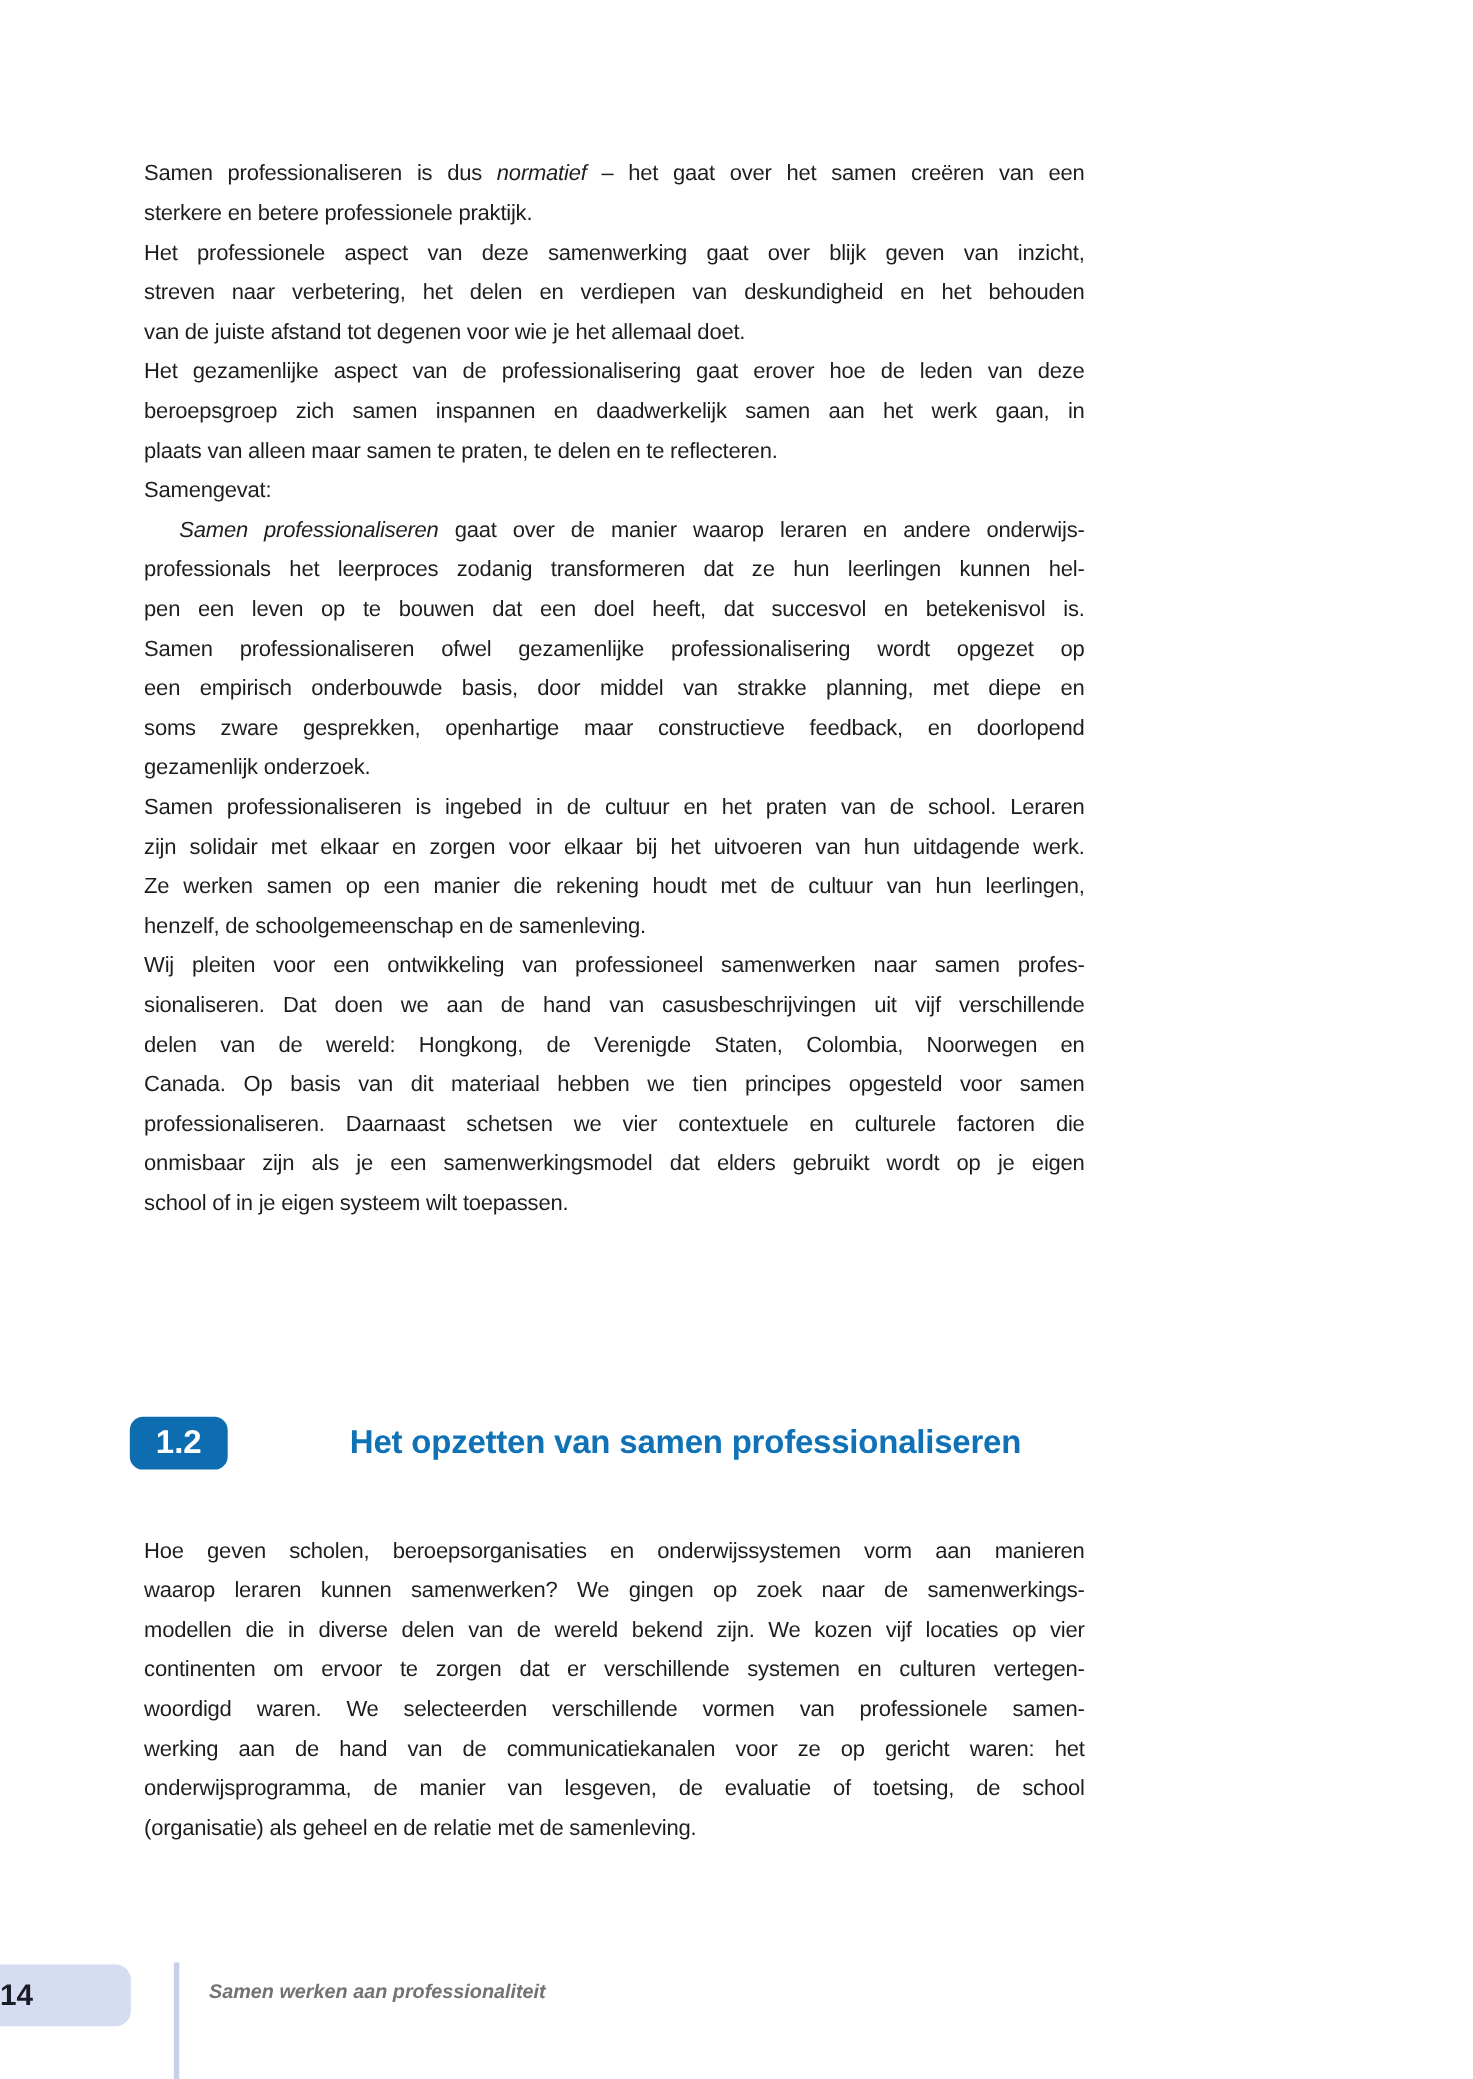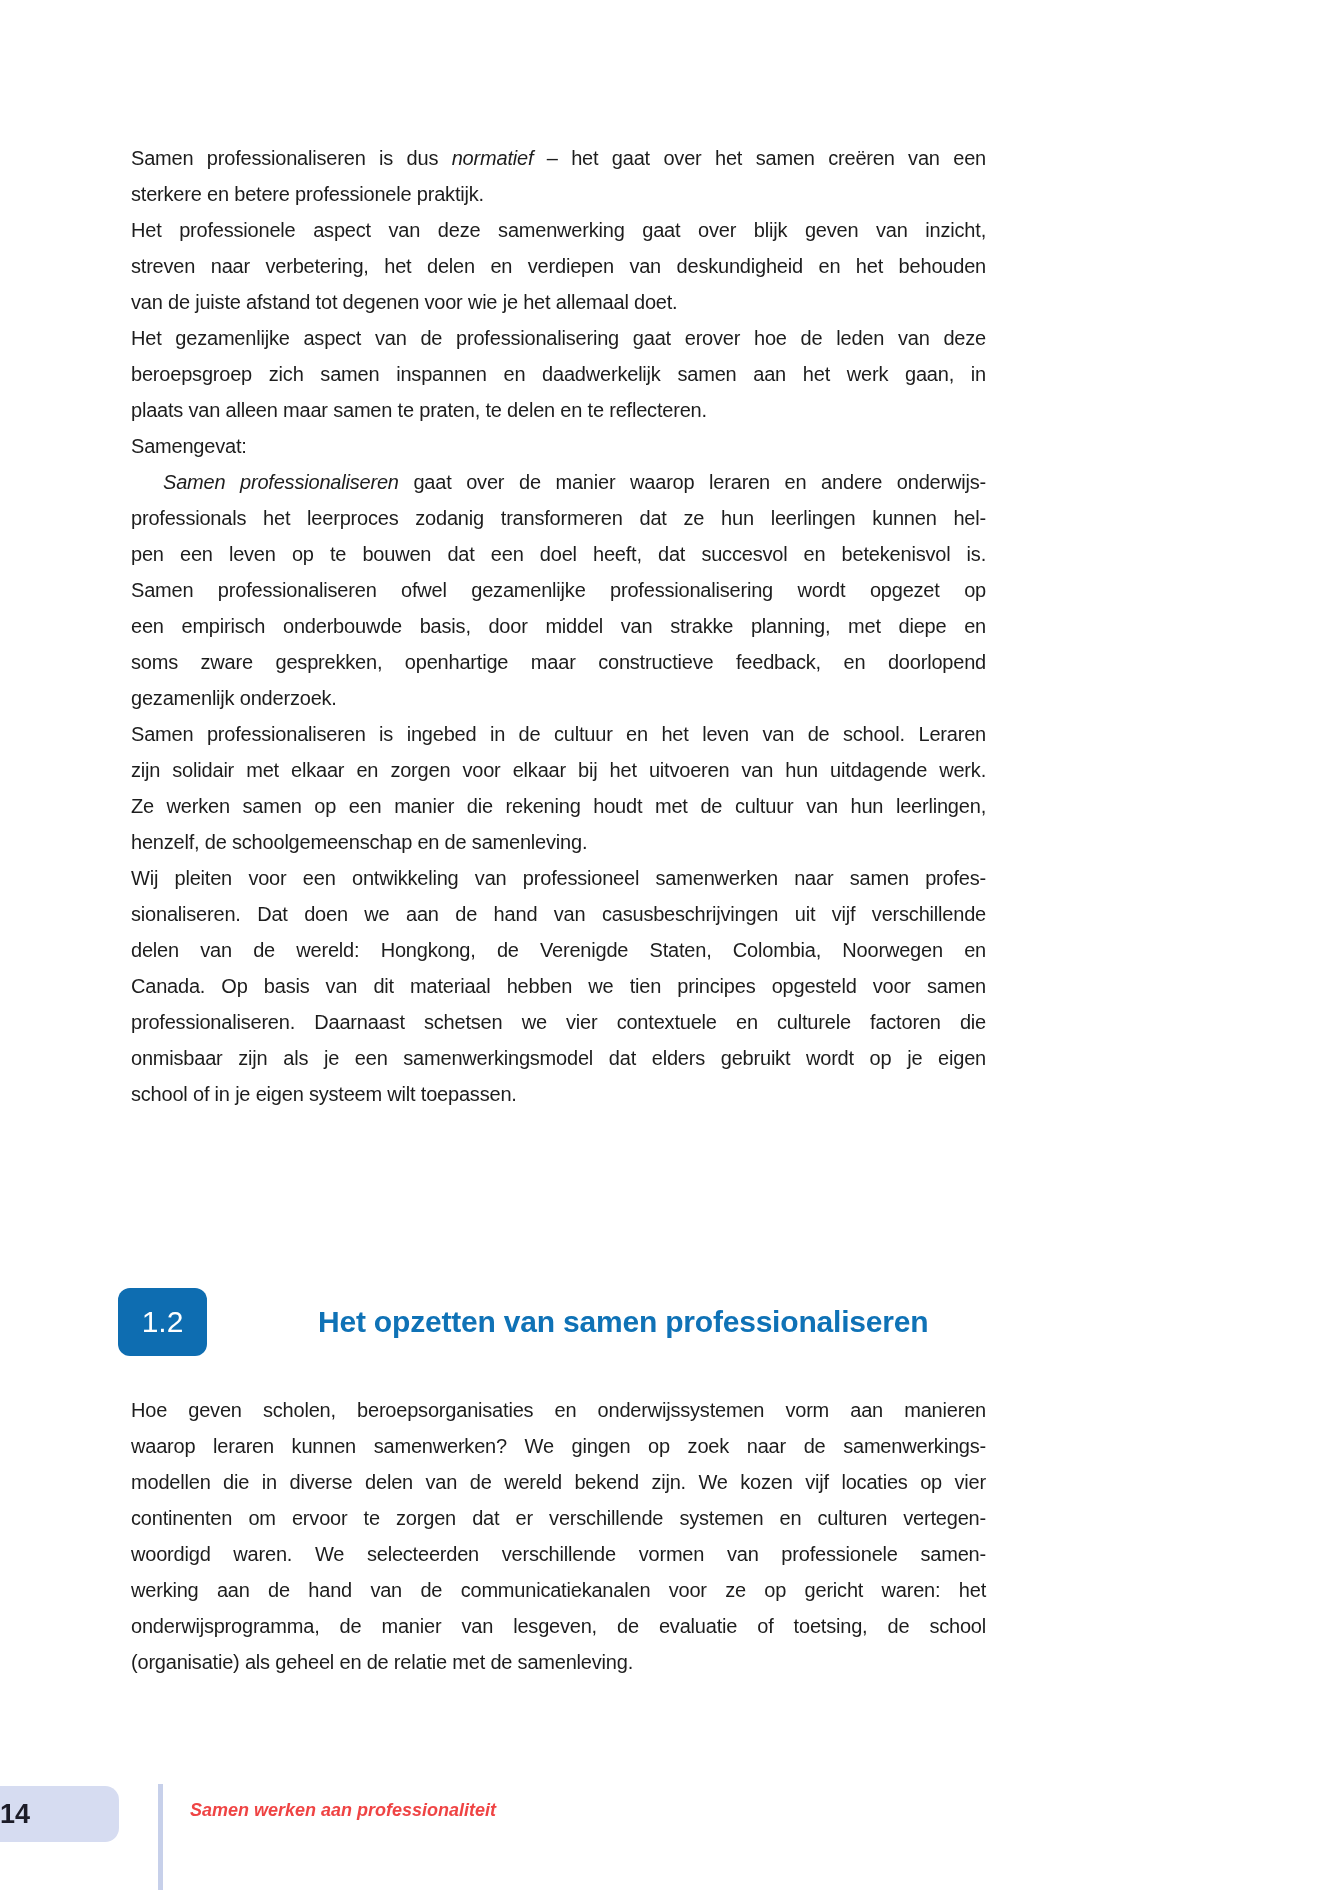--- a/index.html
+++ b/index.html
@@ -36,26 +36,26 @@
   
   #section-row {
     position: absolute;
     left: 118px;
     top: 1288px;
     display: flex;
     align-items: center;
   }
   #section-badge {
     width: 89px;
-    height: 68px;
+    height: 48px;
     background: var(--accent, #0e6db1);
     border-radius: 12px;
     color: #ffffff;
     font-size: 30px;
-    font-weight: normal;
+    font-weight: bold;
     display: flex;
     align-items: center;
     justify-content: center;
   }
   #section-title {
     margin: 0 0 0 111px;
     font-size: 30px;
     font-weight: bold;
     color: var(--accent-text, #0f72b6);
     letter-spacing: -0.2px;
@@ -86,21 +86,21 @@
     height: 106px;
     background: var(--footer-line, #c7d0ea);
   }
   #footer-title {
     position: absolute;
     left: 190px;
     top: 1800px;
     font-size: 18px;
     font-weight: bold;
     font-style: italic;
-    color: #ef4444;
+    color: #737373;
     white-space: nowrap;
   }
 </style>
 </head>
 <body>
 
 <div id="page" style="color: rgb(29, 29, 29);">
 
   <main id="body-top" class="body-col">
       <div class="para">
@@ -123,21 +123,21 @@
       <div class="para">
         <div class="line"><strong><em>Samen professionaliseren</em></strong> gaat over de manier waarop leraren en andere onderwijs-</div>
         <div class="line">professionals het leerproces zodanig transformeren dat ze hun leerlingen kunnen hel-</div>
         <div class="line">pen een leven op te bouwen dat een doel heeft, dat succesvol en betekenisvol is.</div>
         <div class="line">Samen professionaliseren ofwel gezamenlijke professionalisering wordt opgezet op</div>
         <div class="line">een empirisch onderbouwde basis, door middel van strakke planning, met diepe en</div>
         <div class="line">soms zware gesprekken, openhartige maar constructieve feedback, en doorlopend</div>
         <div class="line last">gezamenlijk onderzoek.</div>
       </div>
       <div class="para">
-        <div class="line">Samen professionaliseren is ingebed in de cultuur en het leven van de school. Leraren</div>
+        <div class="line">Samen professionaliseren is ingebed in de cultuur en het praten van de school. Leraren</div>
         <div class="line">zijn solidair met elkaar en zorgen voor elkaar bij het uitvoeren van hun uitdagende werk.</div>
         <div class="line">Ze werken samen op een manier die rekening houdt met de cultuur van hun leerlingen,</div>
         <div class="line last">henzelf, de schoolgemeenschap en de samenleving.</div>
       </div>
       <div class="para gap">
         <div class="line">Wij pleiten voor een ontwikkeling van professioneel samenwerken naar samen profes-</div>
         <div class="line">sionaliseren. Dat doen we aan de hand van casusbeschrijvingen uit vijf verschillende</div>
         <div class="line">delen van de wereld: Hongkong, de Verenigde Staten, Colombia, Noorwegen en</div>
         <div class="line">Canada. Op basis van dit materiaal hebben we tien principes opgesteld voor samen</div>
         <div class="line">professionaliseren. Daarnaast schetsen we vier contextuele en culturele factoren die</div>

